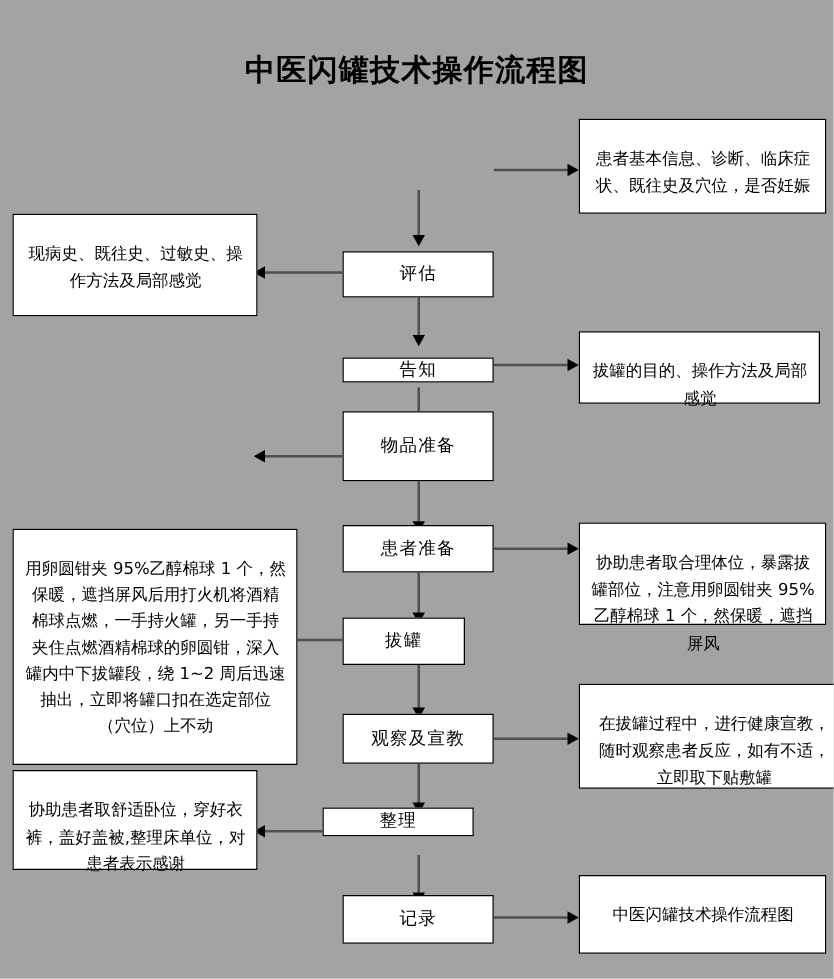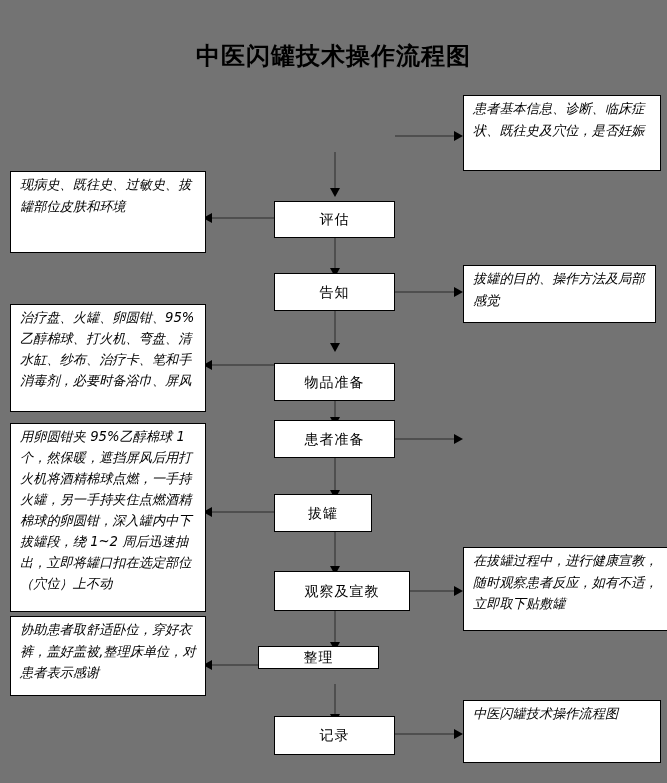--- a/index.html
+++ b/index.html
@@ -7,21 +7,21 @@
     padding: 0;
     background: #ffffff;
   }
   body {
     font-family: "DejaVu Sans", "Liberation Sans", sans-serif;
   }
   #page {
     position: relative;
     width: 667px;
     height: 783px;
-    background: #737373;
+    background: #a3a3a3;
     overflow: hidden;
   }
   #title {
     position: absolute;
     left: 0;
     top: 40px;
     width: 667px;
     text-align: center;
     font-family: "DejaVu Serif", "Liberation Serif", serif;
     font-weight: bold;
@@ -42,25 +42,24 @@
   .node {
     display: flex;
     align-items: center;
     justify-content: center;
     text-align: center;
     font-size: 14px;
     letter-spacing: 1px;
   }
   
   .note {
-    padding: 2px 8px 6px 9px;
-    text-align: left;
+    padding: 21px 8px 6px 9px;
+    text-align: center;
     font-size: 13.2px;
     line-height: 21.5px;
-    font-style: italic;
   }
   .note.tight {
     line-height: 21px;
   }
   
   .vline {
     position: absolute;
     width: 2px;
     background: #4f4f4f;
   }
@@ -150,58 +149,58 @@
   <div class="arrow-left" style="left:203px; top:507px;"></div>
 
   <div class="hline" style="left:212px; top:664px; width:62px;"></div>
   <div class="arrow-left" style="left:203px; top:660px;"></div>
 
 
   <div class="box node" style="left:274px; top:201px; width:121px; height:37px;">
     <span>评估</span>
   </div>
 
-  <div class="box node" style="left:274px; top:273px; width:121px; height:38px;">
+  <div class="box node" style="left:274px; top:286px; width:121px; height:20px;">
     <span>告知</span>
   </div>
 
-  <div class="box node" style="left:274px; top:363px; width:121px; height:38px;">
+  <div class="box node" style="left:274px; top:329px; width:121px; height:56px;">
     <span>物品准备</span>
   </div>
 
   <div class="box node" style="left:274px; top:420px; width:121px; height:38px;">
     <span>患者准备</span>
   </div>
 
   <div class="box node" style="left:274px; top:494px; width:98px; height:38px;">
     <span>拔罐</span>
   </div>
 
-  <div class="box node" style="left:274px; top:571px; width:136px; height:40px;">
+  <div class="box node" style="left:274px; top:571px; width:121px; height:40px;">
     <span>观察及宣教</span>
   </div>
 
   <div class="box node" style="left:258px; top:646px; width:121px; height:23px;">
     <span>整理</span>
   </div>
 
   <div class="box node" style="left:274px; top:716px; width:121px; height:39px;">
     <span>记录</span>
   </div>
 
   <div class="box note" style="left:463px; top:95px; width:198px; height:76px;">患者基本信息、诊断、临床症状、既往史及穴位，是否妊娠</div>
 
   <div class="box note" style="left:463px; top:265px; width:193px; height:58px;">拔罐的目的、操作方法及局部感觉</div>
 
+  <div class="box note" style="left:463px; top:418px; width:198px; height:82px;">协助患者取合理体位，暴露拔罐部位，注意用卵圆钳夹 95%乙醇棉球 1 个，然保暖，遮挡屏风</div>
 
   <div class="box note" style="left:463px; top:547px; width:216px; height:84px;">在拔罐过程中，进行健康宣教，随时观察患者反应，如有不适，立即取下贴敷罐</div>
 
   <div class="box note" style="left:463px; top:700px; width:198px; height:63px;">中医闪罐技术操作流程图</div>
 
-  <div class="box note" style="left:10px; top:171px; width:196px; height:82px;">现病史、既往史、过敏史、拔罐部位皮肤和环境</div>
-
-  <div class="box note tight" style="left:10px; top:304px; width:196px; height:108px;">治疗盘、火罐、卵圆钳、95%乙醇棉球、打火机、弯盘、清水缸、纱布、治疗卡、笔和手消毒剂，必要时备浴巾、屏风</div>
-
-  <div class="box note tight" style="left:10px; top:423px; width:196px; height:189px;">用卵圆钳夹 95%乙醇棉球 1 个，然保暖，遮挡屏风后用打火机将酒精棉球点燃，一手持火罐，另一手持夹住点燃酒精棉球的卵圆钳，深入罐内中下拔罐段，绕 1~2 周后迅速抽出，立即将罐口扣在选定部位（穴位）上不动</div>
+  <div class="box note" style="left:10px; top:171px; width:196px; height:82px;">现病史、既往史、过敏史、操作方法及局部感觉</div>
+
+
+  <div class="box note tight" style="left:10px; top:423px; width:228px; height:189px;">用卵圆钳夹 95%乙醇棉球 1 个，然保暖，遮挡屏风后用打火机将酒精棉球点燃，一手持火罐，另一手持夹住点燃酒精棉球的卵圆钳，深入罐内中下拔罐段，绕 1~2 周后迅速抽出，立即将罐口扣在选定部位（穴位）上不动</div>
 
   <div class="box note" style="left:10px; top:616px; width:196px; height:80px;">协助患者取舒适卧位，穿好衣裤，盖好盖被,整理床单位，对患者表示感谢</div>
 
 </div>
 
 </body></html>

